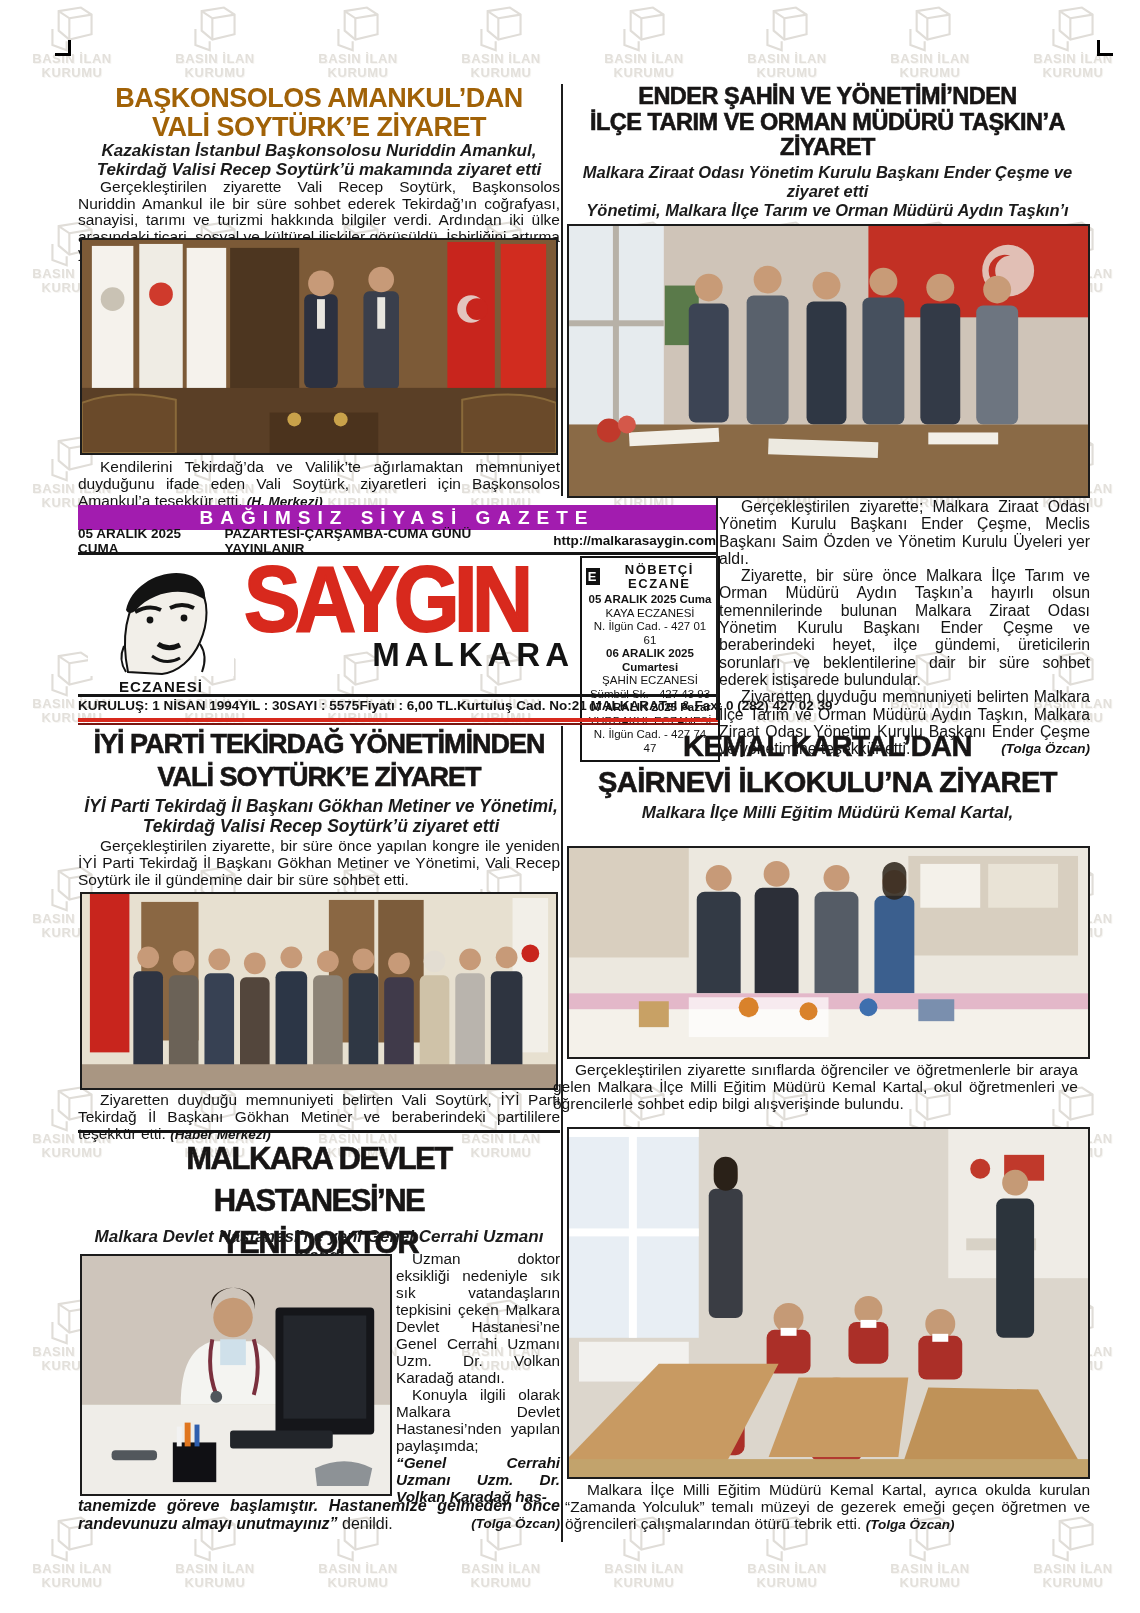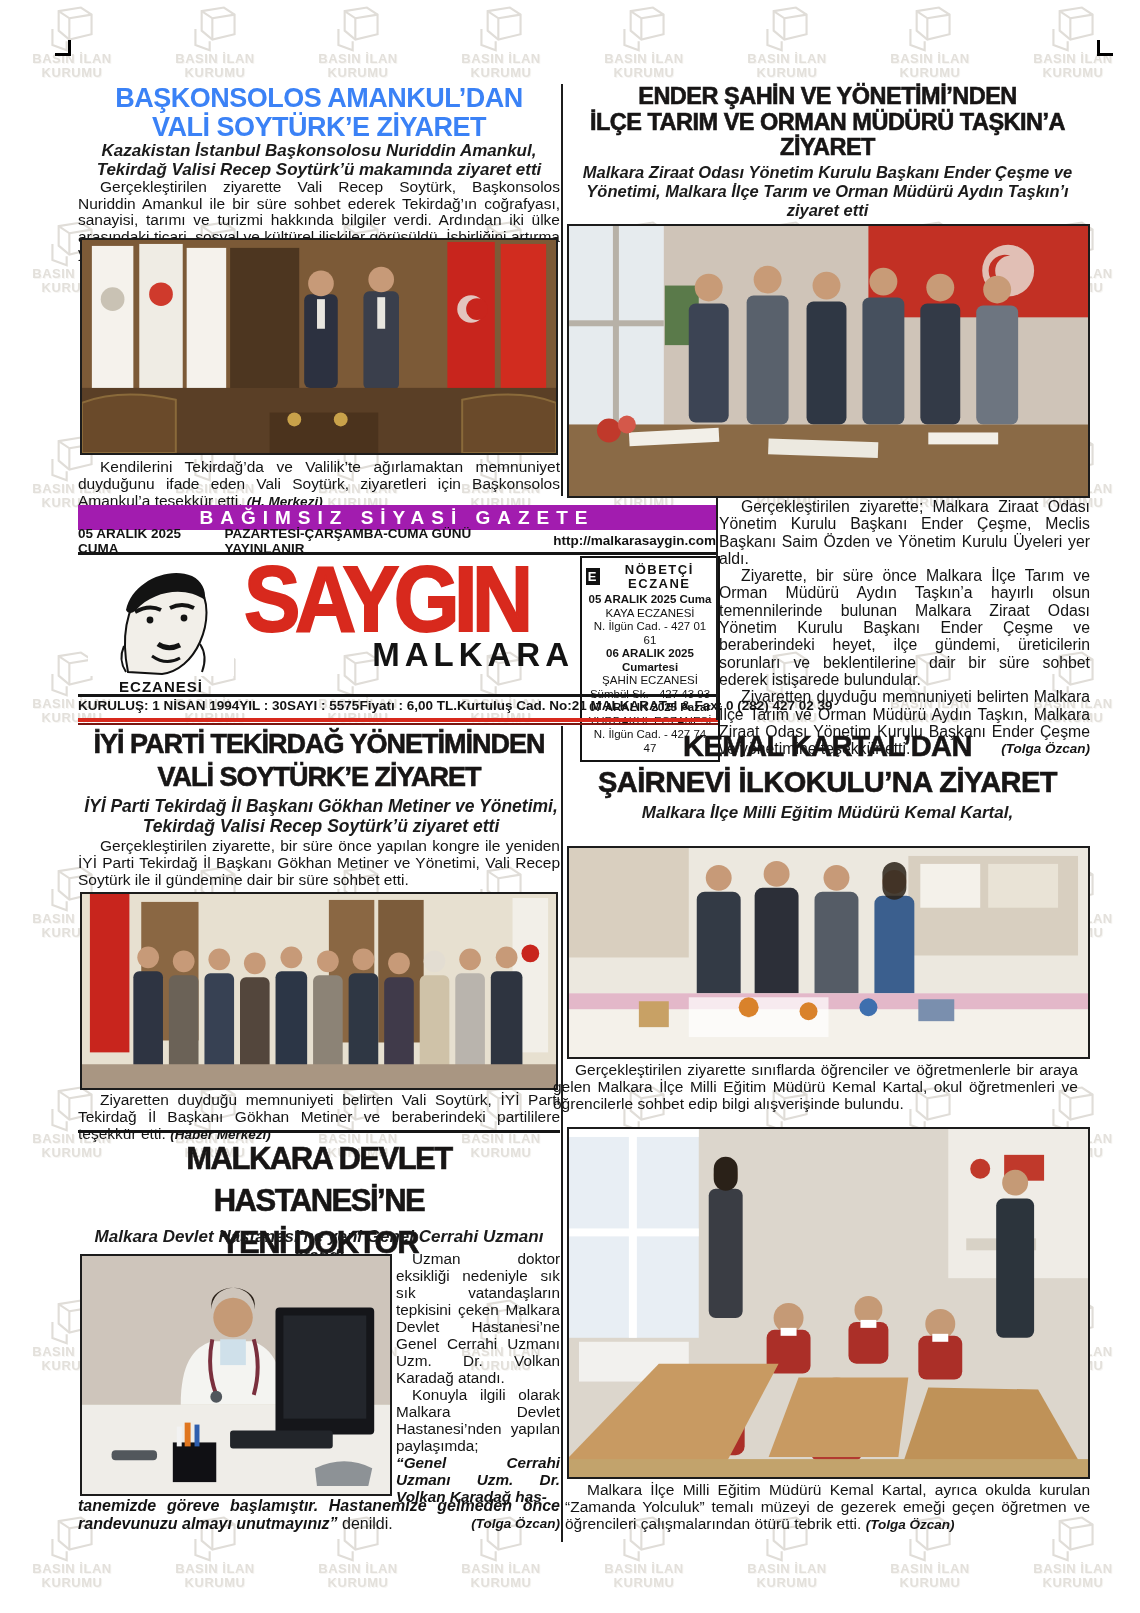--- a/index.html
+++ b/index.html
@@ -9,21 +9,21 @@
   
   #watermarks{position:absolute;inset:0;z-index:1;}
   .wm{position:absolute;width:128px;text-align:center;color:#e3e0db;}
   .wm svg{display:block;margin:0 auto;}
   .wm-t{font-size:13px;font-weight:bold;line-height:14px;letter-spacing:.5px;
         text-shadow:1px 1px 0 #f7f6f4;}
   .cropmark{position:absolute;z-index:3;width:13px;height:13px;}
   .cm-l{border-right:3px solid #000;border-bottom:3px solid #000;}
   .cm-r{border-left:3px solid #000;border-bottom:3px solid #000;}
   
-  .t-main{font-weight:bold;text-align:center;color:#3b82f6;letter-spacing:-.5px;}
+  .t-main{font-weight:bold;text-align:center;color:#a16207;letter-spacing:-.5px;}
   .t-round{font-weight:bold;text-align:center;color:#171515;letter-spacing:-.5px;
            -webkit-text-stroke:.6px #171515;}
   .sub{font-weight:bold;font-style:italic;text-align:center;color:#1b1b1b;}
   .body{text-align:justify;}
   .body p{margin:0;text-indent:22px;}
   .caption{text-align:justify;}
   .caption p{margin:0;text-indent:22px;}
   .credit{font-weight:bold;font-style:italic;font-size:13.5px;white-space:nowrap;}
   .credit.right{float:right;}
   .photo{border:2px solid #1c1c1c;overflow:hidden;background:#9a9a9a;}
@@ -876,22 +876,22 @@
        <em class="credit">(H. Merkezi)</em></p>
   </div>
 
   <div class="abs t-round" style="left:565px;top:84px;width:525px;font-size:23.5px;line-height:25.5px;">
     <div>ENDER ŞAHİN VE YÖNETİMİ’NDEN</div>
     <div>İLÇE TARIM VE ORMAN MÜDÜRÜ TAŞKIN’A</div>
     <div>ZİYARET</div>
   </div>
   <div class="abs sub" style="left:565px;top:163px;width:525px;font-size:16.5px;line-height:19px;">
     <div>Malkara Ziraat Odası Yönetim Kurulu Başkanı Ender Çeşme ve</div>
+    <div>ziyaret etti</div>
     <div>Yönetimi, Malkara İlçe Tarım ve Orman Müdürü Aydın Taşkın’ı</div>
-    <div>ziyaret etti</div>
   </div>
   <div class="abs photo" style="left:567px;top:224px;width:519px;height:270px;">
     <svg viewBox="0 0 520 272" preserveAspectRatio="none">
       <rect width="520" height="272" fill="#cfc4b8"></rect>
       <rect x="0" y="0" width="95" height="200" fill="#e6ebee"></rect>
       <rect x="44" y="0" width="6" height="200" fill="#b7b1a7"></rect>
       <rect x="0" y="95" width="95" height="6" fill="#b7b1a7"></rect>
       <rect x="300" y="0" width="220" height="92" fill="#c23024"></rect>
       <circle cx="440" cy="45" r="26" fill="#e8e3da" opacity=".8"></circle>
       <path d="M442 30 a16 16 0 1 0 0 30 a12 12 0 1 1 0 -30" fill="#c23024"></path>

